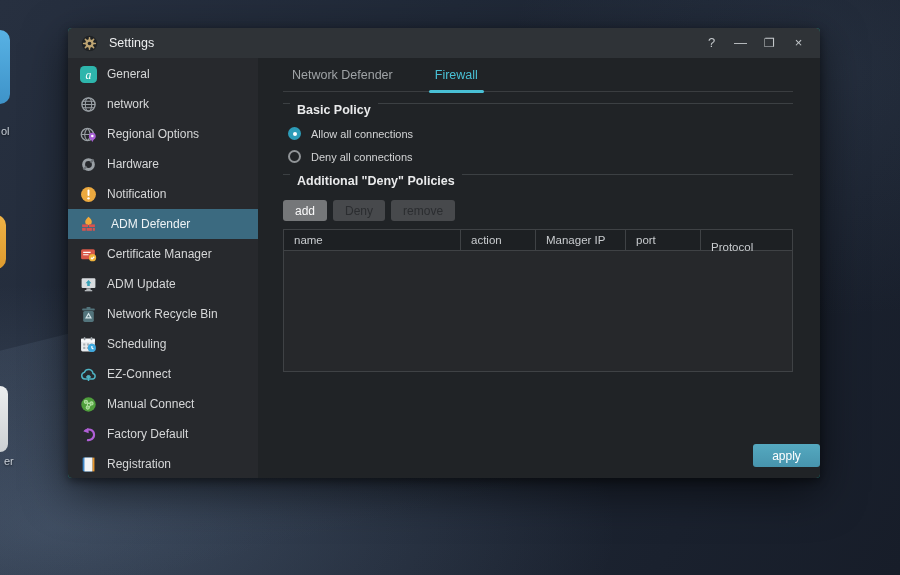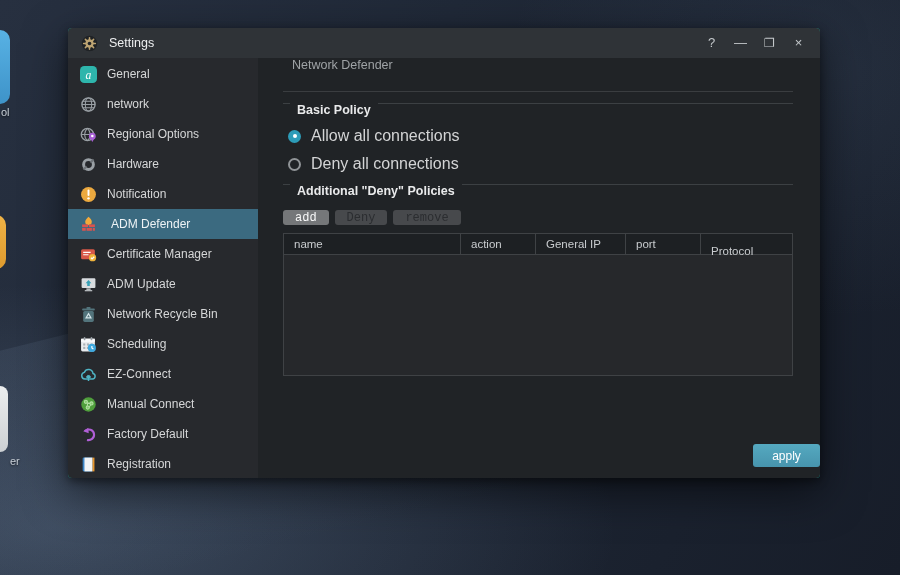--- a/index.html
+++ b/index.html
@@ -19,22 +19,22 @@
     background:linear-gradient(180deg,rgba(140,165,195,.10),rgba(140,165,195,0));}
   
   .dicon{position:absolute;}
   .dicon-blue{left:-38px;top:30px;width:48px;height:74px;border-radius:10px;
     background:linear-gradient(180deg,#58b2e4,#3e93c9);}
   .dicon-yellow{left:-42px;top:215px;width:48px;height:54px;border-radius:10px;
     background:linear-gradient(180deg,#f0b346,#dd9a2e);}
   .dicon-white{left:-40px;top:386px;width:48px;height:66px;border-radius:8px;
     background:linear-gradient(180deg,#eceeef,#ccd0d3);}
   .dlabel{position:absolute;color:#c8cfd7;font-size:11px;text-shadow:0 1px 2px rgba(0,0,0,.6);}
-  .dlabel-1{left:1px;top:106px;}
-  .dlabel-2{left:10px;top:455px;}
+  .dlabel-1{left:1px;top:125px;}
+  .dlabel-2{left:4px;top:455px;}
 
   
   .dialog{position:absolute;left:68px;top:28px;width:752px;height:450px;border-radius:4px;
     background:#14b8a6;box-shadow:0 14px 44px rgba(0,0,0,.55),0 3px 10px rgba(0,0,0,.45);
     display:flex;flex-direction:column;}
   .titlebar{height:30px;flex:none;background:#2f3337;border-radius:4px 4px 0 0;
     display:flex;align-items:center;padding:0 13px;}
   .titlebar .title{margin-left:11px;font-size:12.5px;color:#edeff0;}
   .win-controls{margin-left:auto;display:flex;align-items:center;gap:12px;}
   .win-btn{min-width:17px;text-align:center;color:#c4c8cb;font-size:13px;line-height:30px;cursor:pointer;}
@@ -47,44 +47,44 @@
   .side-item{height:30px;display:flex;align-items:center;padding-left:12px;gap:10px;
     color:#d6d7d8;font-size:12px;cursor:pointer;}
   .side-item.selected{background:#3b6a80;color:#eef3f5;gap:14px;}
   .icon16{width:17px;height:17px;flex:none;display:flex;align-items:center;justify-content:center;}
   .icon16 svg{width:17px;height:17px;display:block;}
 
   
   .main{flex:1;background:#202326;border-radius:0 0 4px 0;position:relative;
     padding:0 27px 0 25px;display:flex;flex-direction:column;}
   .tabbar{height:33px;flex:none;display:flex;align-items:stretch;border-bottom:1px solid #3a3d40;}
-  .tab{padding:0 18px;display:flex;font-size:12.5px;color:#9fa3a6;
+  .tab{padding:0 18px;display:flex;align-items:center;font-size:12.5px;color:#9fa3a6;
     position:relative;cursor:pointer;}
   .tab:first-child{padding-left:9px;}
   .tab+.tab{margin-left:6px;}
   .tab.active{color:#49c0d5;}
   .tab.active::after{content:"";position:absolute;left:12px;right:12px;bottom:-2px;height:3px;
     background:#49c0d5;border-radius:2px;}
 
   .legend{display:flex;align-items:flex-start;gap:7px;margin-top:11px;
     font-size:12.5px;font-weight:700;color:#e9eaeb;}
   .legend::before{content:"";width:7px;height:1px;background:#3c4043;flex:none;}
   .legend::after{content:"";flex:1;height:1px;background:#3c4043;}
 
   .radio-row{display:flex;align-items:center;gap:10px;margin:10px 0 0 5px;cursor:pointer;}
   .radio{width:13px;height:13px;border-radius:50%;border:2px solid #909497;flex:none;
     position:relative;background:transparent;box-sizing:border-box;}
   .radio.checked{border-color:#2d9cb8;background:#2d9cb8;}
   .radio.checked::after{content:"";position:absolute;left:50%;top:50%;width:4px;height:4px;
     margin:-2px 0 0 -2px;border-radius:50%;background:#fff;}
-  .radio-label{font-size:16px;color:#d3d4d5;}
+  .radio-label{font-size:11px;color:#d3d4d5;}
 
   .btn-row{display:flex;gap:6px;margin-top:12px;}
-  .btn{height:15px;padding:0 12px;border-radius:3px;font-size:12px;display:flex;align-items:center;
-    background:#47494c;color:#2b2d30;cursor:default;font-family:Liberation Mono, monospace;}
+  .btn{height:21px;padding:0 12px;border-radius:3px;font-size:12px;display:flex;align-items:center;
+    background:#47494c;color:#2b2d30;cursor:default;}
   .btn.enabled{background:#757779;color:#fafafa;cursor:pointer;}
 
   .table{width:510px;margin-top:8px;border:1px solid #3f4245;box-sizing:border-box;}
   .thead{display:flex;background:#1d2023;border-bottom:1px solid #3f4245;height:20px;
     align-items:center;font-size:11.5px;color:#c9cccf;}
   .th{padding-left:10px;box-sizing:border-box;border-right:1px solid #3f4245;height:100%;
     display:flex;align-items:center;overflow:hidden;white-space:nowrap;cursor:pointer;}
   .th:nth-child(1){width:177px;}
   .th:nth-child(2){width:75px;}
   .th:nth-child(3){width:90px;}
@@ -314,20 +314,23 @@
       </div>
 
     </div>
 
     <div class="main">
 
       <div class="tabbar">
         <div class="tab">
           <span>Network Defender</span>
         </div>
+        <div class="tab active">
+          <span>Firewall</span>
+        </div>
       </div>
 
       <div class="legend">
         <span>Basic Policy</span>
       </div>
 
       <div class="radio-row">
         <span class="radio checked"></span>
         <span class="radio-label">Allow all connections</span>
       </div>
@@ -343,21 +346,21 @@
       <div class="btn-row">
         <div class="btn enabled">add</div>
         <div class="btn">Deny</div>
         <div class="btn">remove</div>
       </div>
 
       <div class="table">
         <div class="thead">
           <div class="th">name</div>
           <div class="th">action</div>
-          <div class="th">General IP</div>
+          <div class="th">Manager IP</div>
           <div class="th">port</div>
           <div class="th">Protocol</div>
         </div>
         <div class="tbody"></div>
       </div>
 
       <div class="apply-btn">apply</div>
 
     </div>
   </div>

